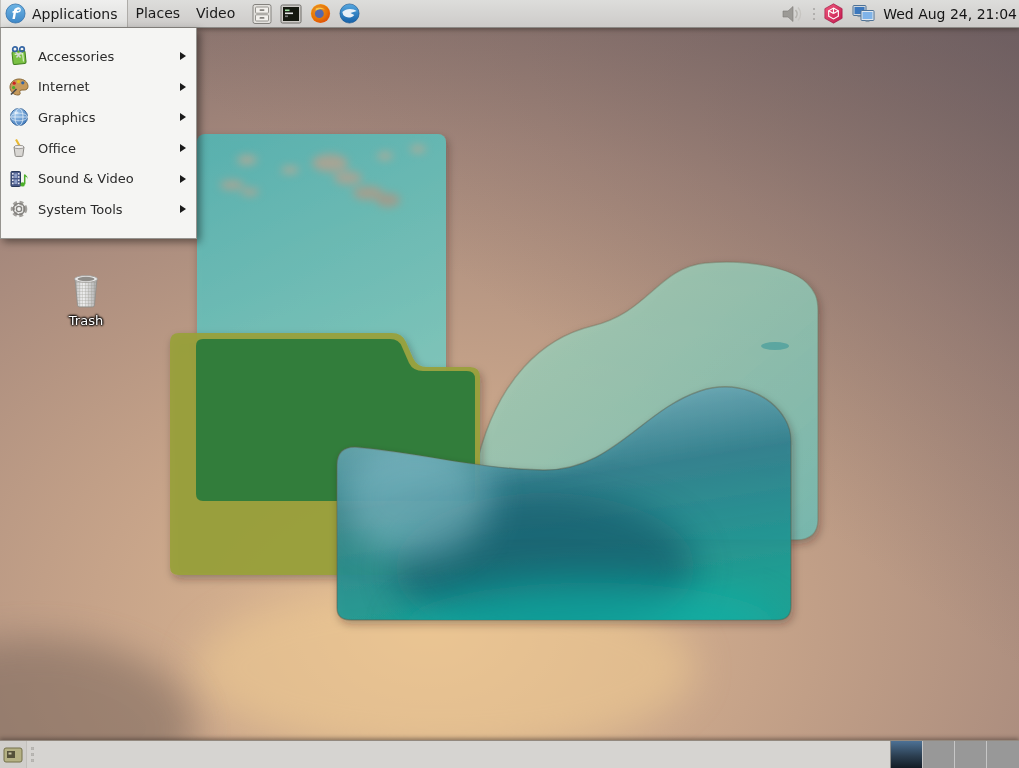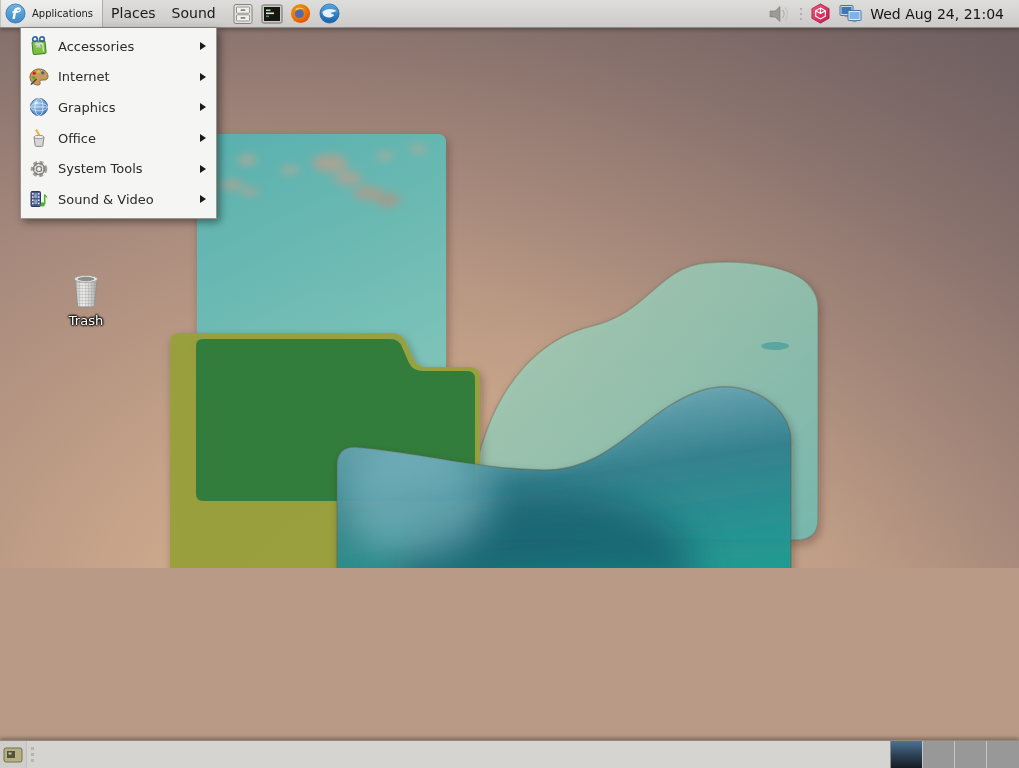--- a/index.html
+++ b/index.html
@@ -4,21 +4,21 @@
 <style>
   html,body{margin:0;padding:0;}
   body{
     width:1019px;height:768px;overflow:hidden;
     font-family:"DejaVu Sans","Liberation Sans",sans-serif;
     -webkit-font-smoothing:antialiased;
   }
   .screen{position:relative;width:1019px;height:768px;background:#b99a86;}
 
   
-  .desktop{position:absolute;top:28px;left:0;width:1019px;height:540px;overflow:hidden;}
+  .desktop{position:absolute;top:28px;left:0;width:1019px;height:712px;overflow:hidden;}
   .wallpaper-svg{position:absolute;top:0;left:0;display:block;}
 
   
   .trash{position:absolute;left:54px;top:242px;width:64px;text-align:center;z-index:5;}
   .trash svg{display:block;margin:0 auto;}
   .trash-label{
     display:inline-block;margin-top:1px;font-size:13px;color:#ffffff;
     text-shadow:0 1px 2px #000,1px 0 2px #000,-1px 0 2px #000,0 -1px 2px #000;
   }
 
@@ -31,35 +31,35 @@
     display:flex;align-items:center;
   }
   .applications-button{
     display:flex;align-items:center;gap:6px;height:100%;
     padding:0 9px 0 4px;
     background:linear-gradient(#efefee,#dededc);
     border-right:1px solid #aeaca8;border-left:1px solid #c4c2be;
     cursor:default;
   }
   .panel-menu-item{padding:4px 8px;font-size:14px;color:#1a1a1a;line-height:27px;cursor:default;}
-  .applications-button .menu-label{font-size:10px;color:#1a1a1a;}
+  .applications-button .menu-label{font-size:14px;color:#1a1a1a;}
   .launchers{display:flex;align-items:center;gap:5px;margin-left:7px;height:100%;}
   .launcher{width:24px;height:24px;display:flex;align-items:center;justify-content:center;cursor:default;}
-  .tray{margin-left:auto;display:flex;align-items:center;gap:7px;padding-right:15px;height:100%;}
+  .tray{margin-left:auto;display:flex;align-items:center;gap:7px;padding-right:2px;height:100%;}
   .sep-dots{display:flex;flex-direction:column;gap:3px;align-items:center;width:4px;}
   .sep-dots i{width:2px;height:2px;background:#a5a3a0;border-radius:50%;}
   .clock{font-size:14px;color:#141414;white-space:nowrap;cursor:default;}
 
   
   .app-menu{
     position:absolute;top:28px;left:0;width:197px;z-index:60;
     background:#f5f5f3;
     border:1px solid #96948f;border-top:none;
     box-shadow:3px 3px 8px rgba(0,0,0,.45);
-    box-sizing:border-box;padding:3px 0;margin-left:20px;
+    box-sizing:border-box;padding:13px 0;
   }
   .menu-item{display:flex;align-items:center;height:30.6px;padding:0 5px 0 7px;cursor:default;}
   .mi-icon{width:22px;height:22px;display:flex;align-items:center;justify-content:center;margin-right:8px;flex:none;}
   .mi-label{flex:1;font-size:13px;color:#2b2b2b;white-space:nowrap;}
   .mi-arrow{width:0;height:0;border-left:6px solid #1a1a1a;border-top:4px solid transparent;border-bottom:4px solid transparent;margin-right:5px;flex:none;}
 
   
   .bottom-panel{
     position:absolute;bottom:0;left:0;width:1019px;height:28px;z-index:50;
     background:#d6d4d1;border-top:1px solid #93897f;box-sizing:border-box;
@@ -196,21 +196,21 @@
         <text x="7" y="16.5" font-size="14" font-weight="bold" font-style="italic" fill="#ffffff" font-family="'DejaVu Sans',sans-serif">f</text>
         <circle cx="13.8" cy="7.2" r="2.1" fill="none" stroke="#ffffff" stroke-width="1.3"></circle>
       </svg>
       <span class="menu-label">Applications</span>
     </div>
 
     <div class="panel-menu-item">
       <span>Places</span>
     </div>
     <div class="panel-menu-item">
-      <span>Sound</span>
+      <span>Video</span>
     </div>
 
     <div class="launchers">
       <div class="launcher">
         <svg width="24" height="24" viewBox="0 0 24 24">
           <rect x="3" y="2.5" width="18" height="19" rx="2" fill="#e3e1dd" stroke="#84827e"></rect>
           <rect x="5.5" y="5" width="13" height="6.2" rx="1" fill="#f3f1ed" stroke="#96948f"></rect>
           <rect x="9.5" y="7.2" width="5" height="1.8" rx="0.9" fill="#84827e"></rect>
           <rect x="5.5" y="12.8" width="13" height="6.2" rx="1" fill="#f3f1ed" stroke="#96948f"></rect>
           <rect x="9.5" y="15" width="5" height="1.8" rx="0.9" fill="#84827e"></rect>
@@ -345,32 +345,20 @@
           <line x1="8" y1="2.5" x2="12.5" y2="10.5" stroke="#e8b830" stroke-width="2.2"></line>
           <line x1="12.5" y1="10.5" x2="13.6" y2="12.6" stroke="#5a4a2a" stroke-width="2.2"></line>
           <path d="M6,10 L16,10 L14.8,18.6 Q14.7,19.4 13.8,19.4 L8.2,19.4 Q7.3,19.4 7.2,18.6 Z" fill="#d9d7d3" stroke="#8a8884"></path>
           <ellipse cx="11" cy="10" rx="5" ry="1.7" fill="#efedec" stroke="#8a8884" stroke-width="0.8"></ellipse>
         </svg>
       </span>
       <span class="mi-label">Office</span>
       <span class="mi-arrow"></span>
     </div>
 
-
-    <div class="menu-item">
-      <span class="mi-icon">
-        <svg width="22" height="22" viewBox="0 0 22 22">
-          <circle cx="11" cy="11" r="6.2" fill="none" stroke="#a3a19d" stroke-width="4.2" stroke-dasharray="3.4 2.4"></circle>
-          <circle cx="11" cy="11" r="5.6" fill="none" stroke="#84827e" stroke-width="1.4"></circle>
-          <circle cx="11" cy="11" r="2.6" fill="#f5f5f3" stroke="#84827e" stroke-width="1.4"></circle>
-        </svg>
-      </span>
-      <span class="mi-label">System Tools</span>
-      <span class="mi-arrow"></span>
-    </div>
 
     <div class="menu-item">
       <span class="mi-icon">
         <svg width="22" height="22" viewBox="0 0 22 22">
           <rect x="3" y="3.5" width="9.5" height="15" rx="1" fill="#4a5a88" stroke="#2a3a5a"></rect>
           <g fill="#e8eaf2">
             <rect x="4" y="5" width="1.6" height="1.6"></rect>
               <rect x="4" y="8.2" width="1.6" height="1.6"></rect>
             <rect x="4" y="11.4" width="1.6" height="1.6"></rect>
               <rect x="4" y="14.6" width="1.6" height="1.6"></rect>
@@ -383,20 +371,32 @@
           <rect x="6.3" y="11.5" width="3" height="4.5" fill="#8fa0c8"></rect>
           <circle cx="14.6" cy="16.4" r="2.2" fill="#4caf2a"></circle>
           <line x1="16.7" y1="16.2" x2="16.7" y2="6.5" stroke="#4caf2a" stroke-width="1.5"></line>
           <path d="M16.7,6.5 C19,7.5 20,9.3 19.3,11.5 C19.6,9.6 18.3,8.6 16.7,8.6 Z" fill="#4caf2a"></path>
         </svg>
       </span>
       <span class="mi-label">Sound &amp; Video</span>
       <span class="mi-arrow"></span>
     </div>
 
+    <div class="menu-item">
+      <span class="mi-icon">
+        <svg width="22" height="22" viewBox="0 0 22 22">
+          <circle cx="11" cy="11" r="6.2" fill="none" stroke="#a3a19d" stroke-width="4.2" stroke-dasharray="3.4 2.4"></circle>
+          <circle cx="11" cy="11" r="5.6" fill="none" stroke="#84827e" stroke-width="1.4"></circle>
+          <circle cx="11" cy="11" r="2.6" fill="#f5f5f3" stroke="#84827e" stroke-width="1.4"></circle>
+        </svg>
+      </span>
+      <span class="mi-label">System Tools</span>
+      <span class="mi-arrow"></span>
+    </div>
+
   </div>
 
   <div class="bottom-panel">
     <div class="show-desktop">
       <svg width="20" height="18" viewBox="0 0 20 18">
         <rect x="1" y="2" width="18" height="14" rx="2" fill="#b5b184" stroke="#74704a"></rect>
         <rect x="4" y="5" width="8" height="7" fill="#55513a"></rect>
         <rect x="5.5" y="6.5" width="3" height="2" fill="#c8c4a0"></rect>
       </svg>
     </div>

